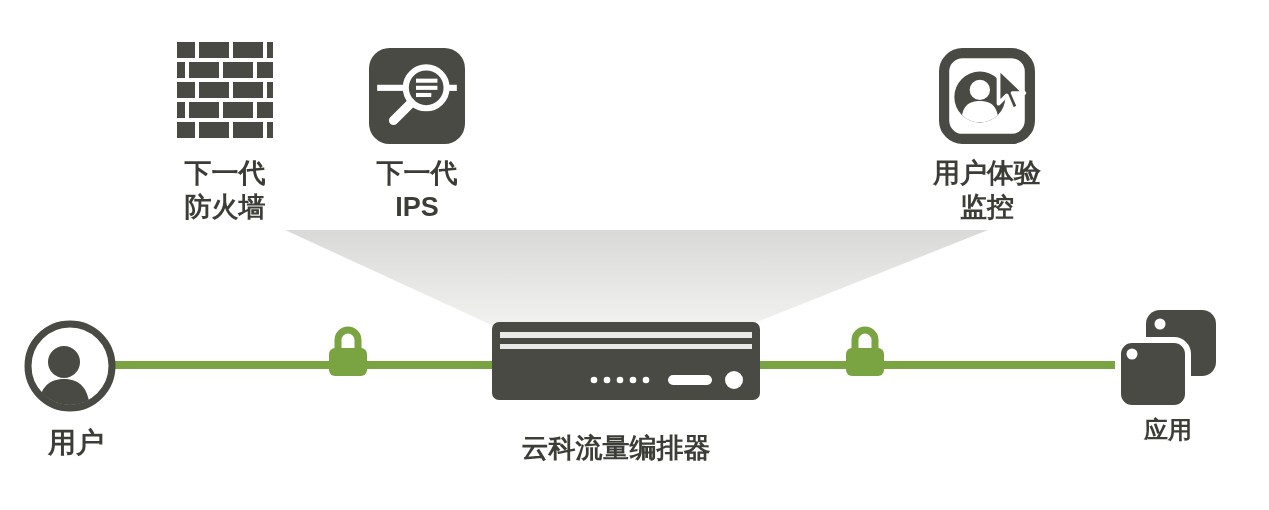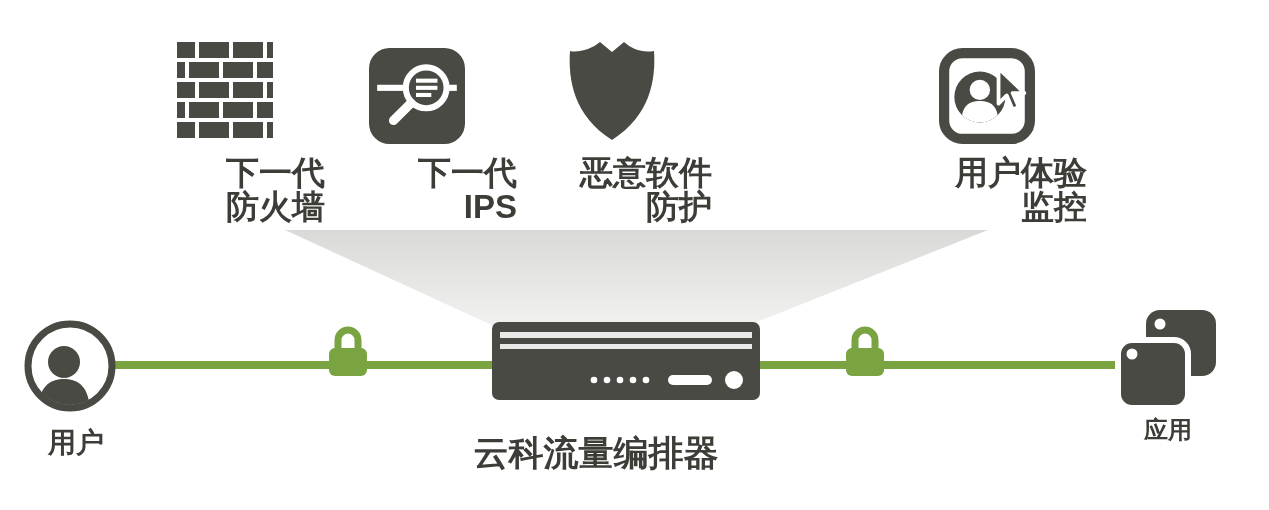--- a/index.html
+++ b/index.html
@@ -45,43 +45,42 @@
   }
   .s0{left:125px;} .s1{left:317px;} .s2{left:512px;} .s3{left:712px;} .s4{left:887px;}
   .icon-slot{
     height:118px;
     display:flex;
     align-items:flex-end;
     justify-content:center;
   }
   .service-label{
     margin-top:12px;
-    font-size:33px;
+    font-size:27px;
     line-height:34px;
     font-weight:bold;
     color:var(--text,#3d3d38);
     white-space:pre-line;
-    text-align:right;
   }
   
   .node{position:absolute;z-index:2;}
   .user-node{left:22px;top:318px;width:96px;height:96px;}
   .lock-node-left{left:325px;top:324px;width:46px;height:56px;}
   .server-node{left:492px;top:322px;width:268px;height:82px;}
   .lock-node-right{left:842px;top:324px;width:46px;height:56px;}
   .apps-node{left:1110px;top:308px;width:116px;height:112px;}
   .flow-label{
     position:absolute;
     z-index:2;
     font-weight:bold;
     color:var(--text,#3d3d38);
     text-align:center;
   }
   .user-label{left:28px;top:424px;width:96px;font-size:28px;}
-  .orchestrator-label{left:396px;top:430px;width:400px;font-size:35px;}
+  .orchestrator-label{left:416px;top:430px;width:400px;font-size:27px;}
   .apps-label{left:1110px;top:414px;width:116px;font-size:24px;}
 </style>
 </head>
 <body>
 
 <div class="canvas">
 
   <svg class="bg-svg" viewBox="0 0 1269 510">
     <defs>
       <linearGradient id="funnelGrad" x1="0" y1="0" x2="0" y2="1">
@@ -133,29 +132,20 @@
         <rect class="fw" x="46" y="30" width="21" height="4"></rect>
         <rect class="fw" x="46" y="37" width="21" height="4"></rect>
         <rect class="fw" x="46" y="44" width="15" height="4"></rect>
         <line class="sw" x1="41" y1="54" x2="24" y2="71" stroke-width="9" stroke-linecap="round"></line>
       </svg>
     </div>
     <div class="service-label">下一代
 IPS</div>
   </div>
 
-  <div class="service s2">
-    <div class="icon-slot">
-      <svg width="92" height="106" viewBox="0 0 92 106">
-        <path class="fd" d="M46,14 L34,4 C26,11 12,15 4,13 C2,42 8,78 46,102 C84,78 90,42 88,13 C76,15 66,11 58,4 L46,14 Z"></path>
-      </svg>
-    </div>
-    <div class="service-label">恶意软件
-防护</div>
-  </div>
 
 
   <div class="service s4">
     <div class="icon-slot">
       <svg width="96" height="96" viewBox="0 0 94 94">
         <defs>
           <clipPath id="uxCircle">
               <circle cx="40" cy="48" r="25"></circle>
             </clipPath>
         </defs>

